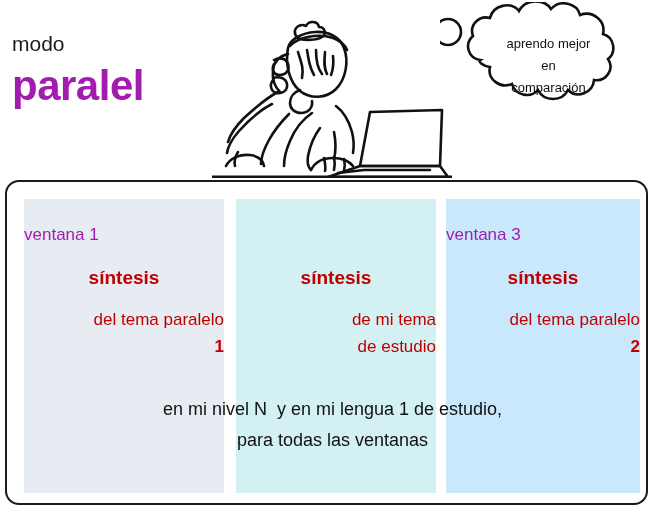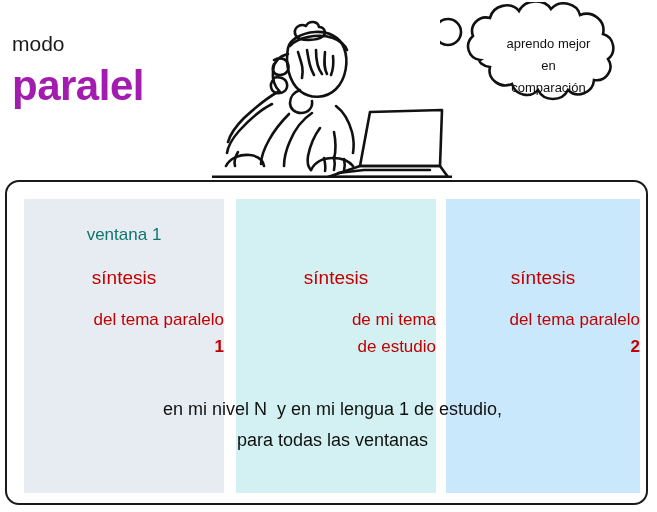--- a/index.html
+++ b/index.html
@@ -93,33 +93,33 @@
   }
   #col-0 { left: 17px;  width: 200px; background: #e7ebf2; }
   #col-1 { left: 229px; width: 200px; background: #d3f1f2; }
   #col-2 { left: 439px; width: 194px; background: #c9e8fb; }
 
   .col-window-label {
     position: absolute;
     top: 26px;
     left: 0;
     width: 100%;
-    text-align: center;
+    text-align: left;
     font-size: 17px;
-    color: #0f766e;
+    color: #a21caf;
     white-space: nowrap;
   }
   .col-synth {
     position: absolute;
     top: 68px;
     left: 0;
     width: 100%;
     text-align: center;
     font-size: 19px;
-    font-weight: normal;
+    font-weight: bold;
     color: #c00000;
     white-space: nowrap;
   }
   .col-desc {
     position: absolute;
     top: 107px;
     left: 0;
     width: 100%;
     text-align: right;
     font-size: 17px;
@@ -249,20 +249,21 @@
 
     <div class="window-col" id="col-1">
       <div class="col-synth">síntesis</div>
       <div class="col-desc">
         <span>de mi tema</span><br>
         <span>de estudio</span>
       </div>
     </div>
 
     <div class="window-col" id="col-2">
+      <div class="col-window-label">ventana 3</div>
       <div class="col-synth">síntesis</div>
       <div class="col-desc">
         <span>del tema paralelo</span><br>
         <span class="num">2</span>
       </div>
     </div>
 
   </div>
 
   <div id="footer-note">

